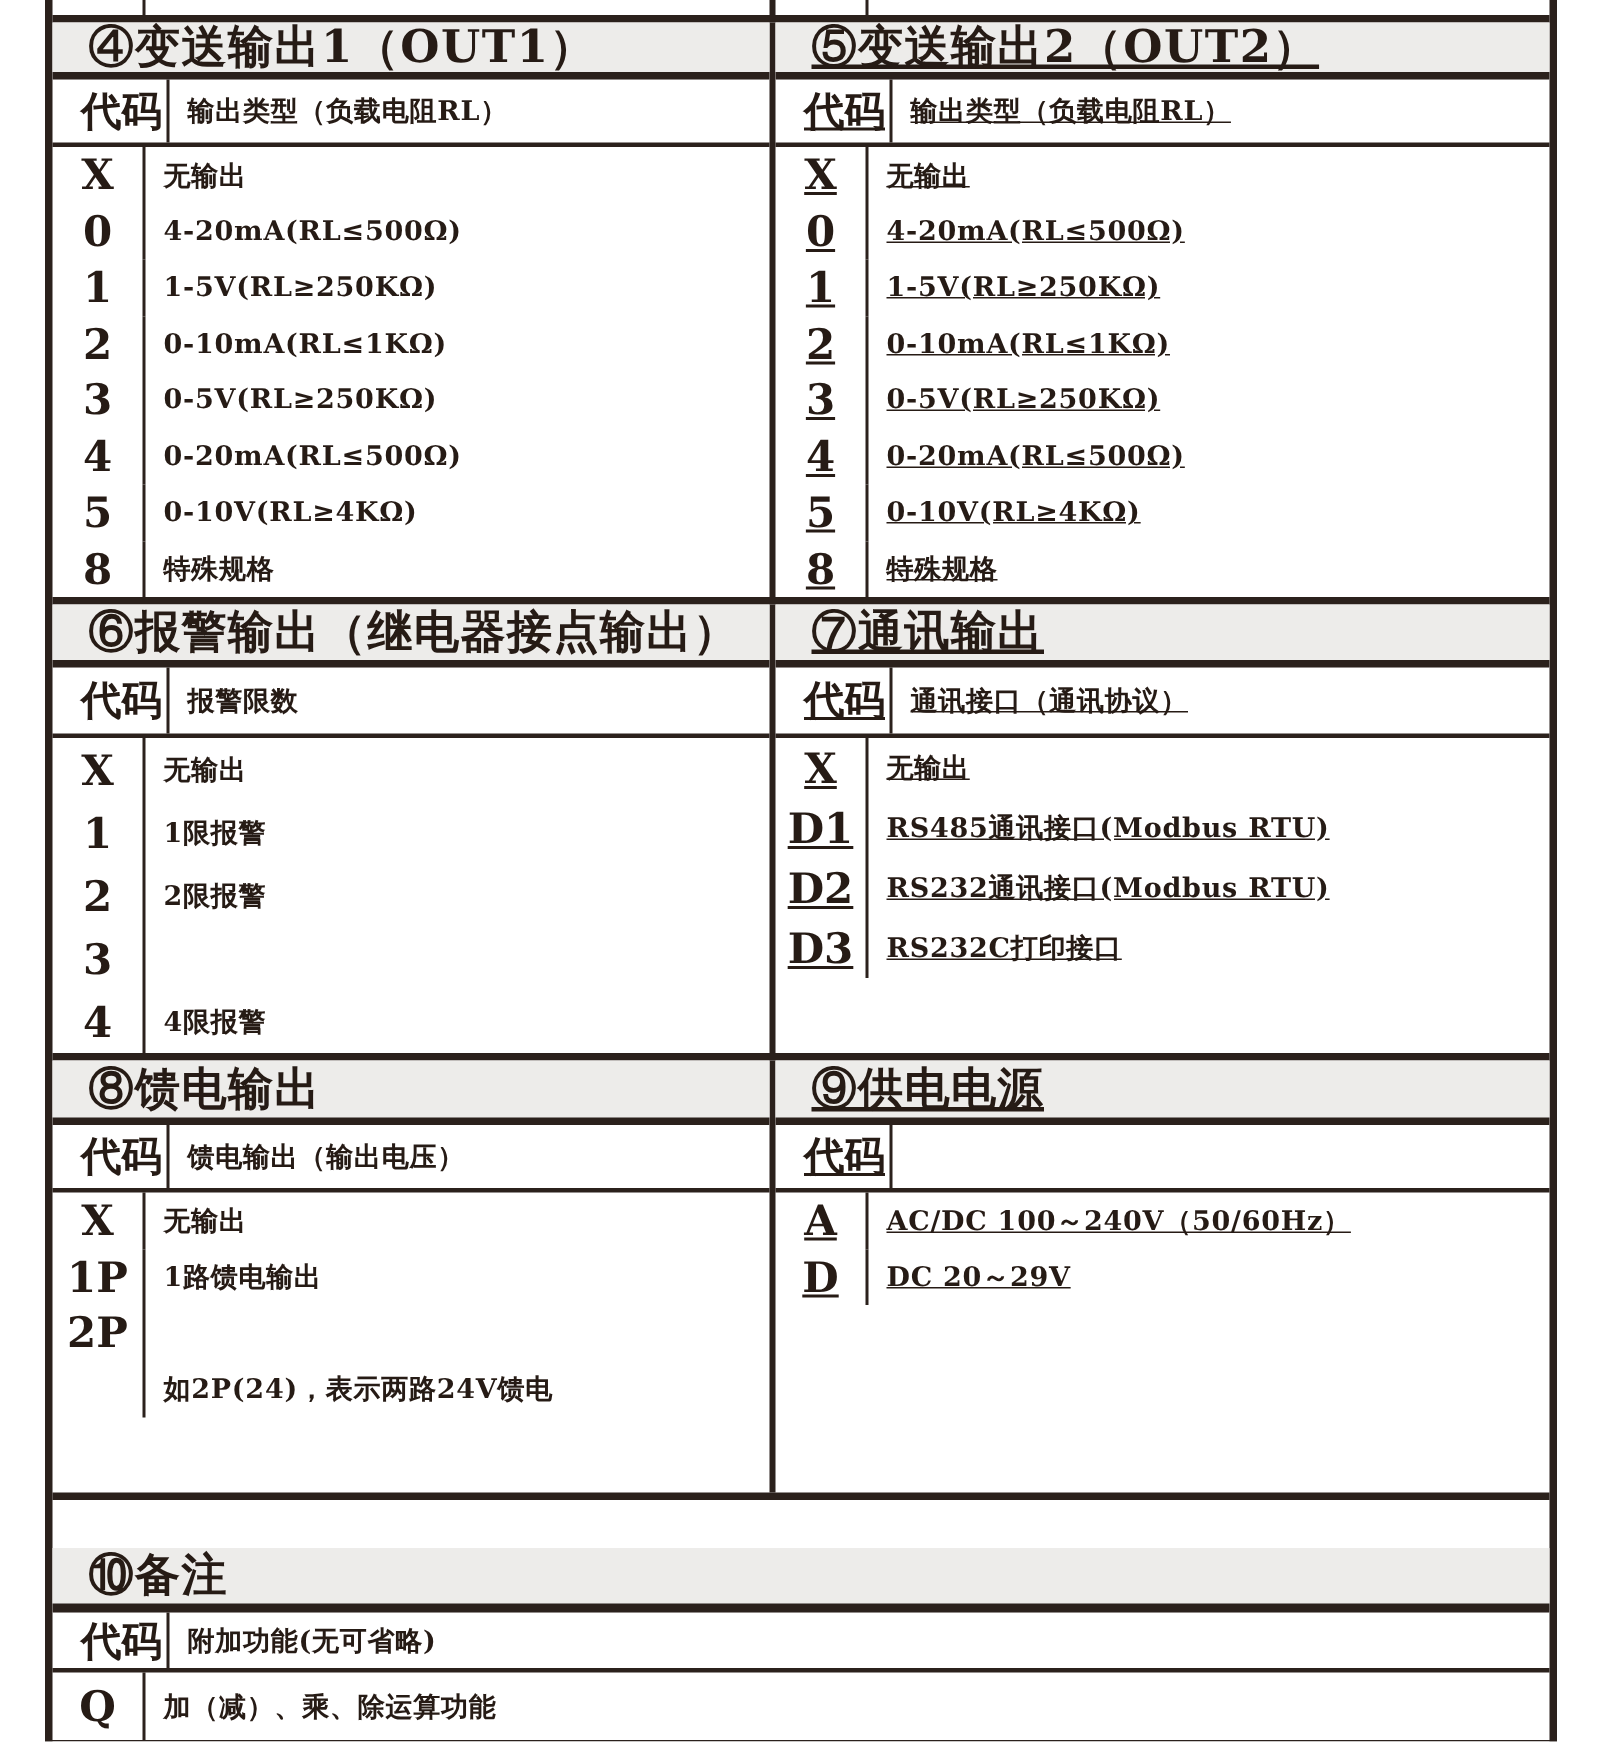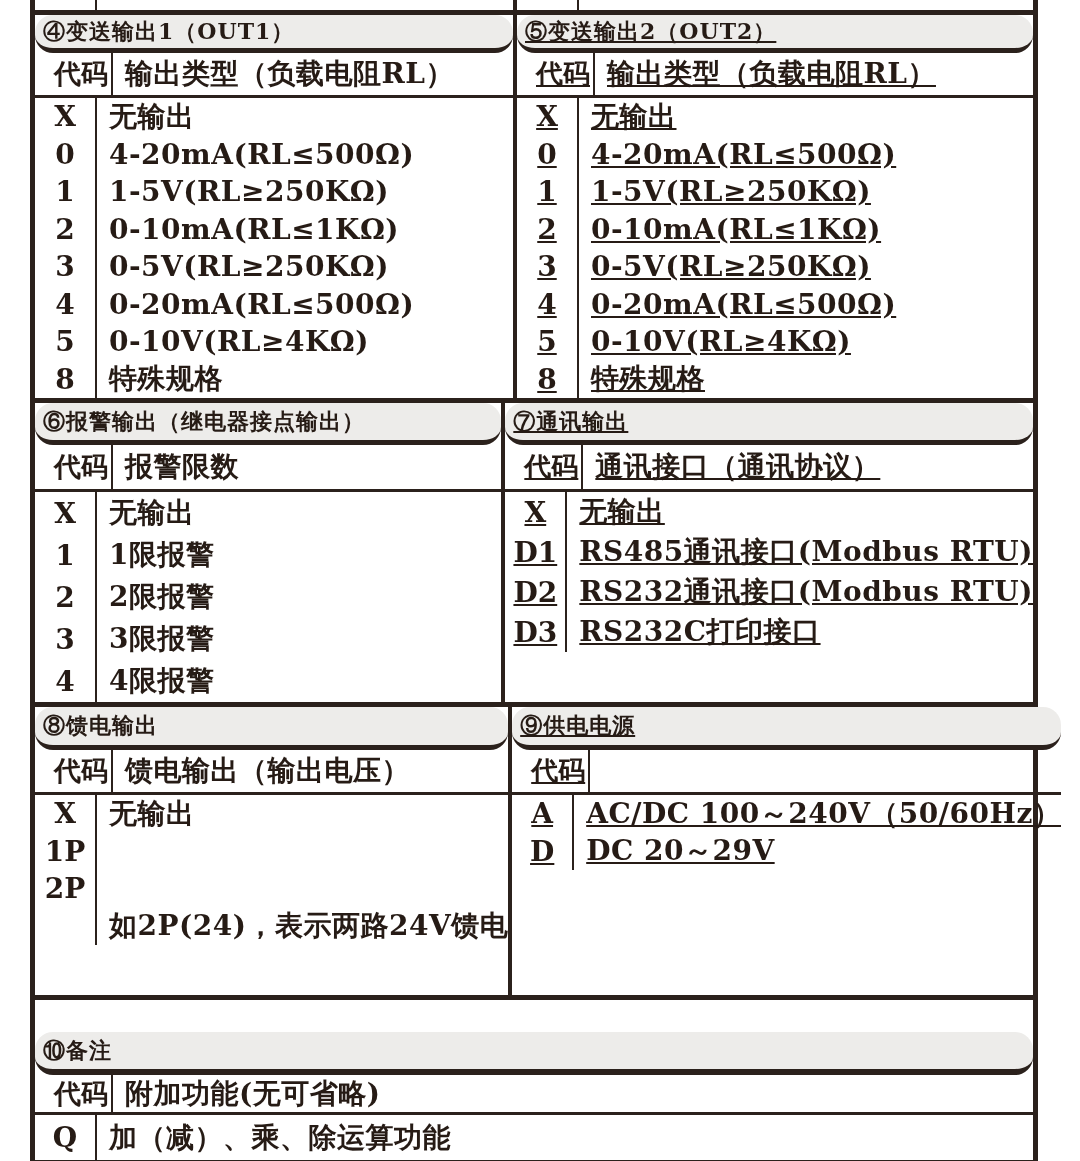--- a/index.html
+++ b/index.html
@@ -29,28 +29,28 @@
   }
   .pair{display:flex;border-top:5px solid var(--border);}
   .pair.remnant{border-top:none;height:10px;}
   .half{display:flex;flex-direction:column;box-sizing:border-box;}
   .half.left{width:482px;border-right:4px solid var(--border);}
   .half.right{flex:1;text-decoration:underline;}
   .sec-title{
     background:var(--gray);
     border-bottom:5px solid var(--border);
     display:flex;align-items:center;
-    padding-left:8px;
-    font-size:22px;letter-spacing:1px;
-    white-space:nowrap;overflow:hidden;border-radius:18px;
+    padding-left:24px;
+    font-size:30px;letter-spacing:1px;
+    white-space:nowrap;overflow:hidden;
   }
   .code-head{display:flex;border-bottom:3px solid var(--border);padding-left:16px;}
   .cell{display:flex;align-items:center;box-sizing:border-box;white-space:nowrap;overflow:hidden;}
   .cell.code{width:62px;border-right:2px solid var(--border);justify-content:center;font-size:27px;flex:none;}
-  .cell.desc{flex:1;padding-left:12px;font-size:28px;letter-spacing:0.5px;}
+  .cell.desc{flex:1;padding-left:12px;font-size:18px;letter-spacing:0.5px;}
   .rows{display:flex;flex-direction:column;}
   .row{display:flex;flex:none;}
   .row .cell.code{font-size:28px;}
 
   
   .sec45 .sec-title{height:33px;}
   .sec45 .code-head{height:42px;}
   .sec45 .rows{height:300px;}
   .sec45 .row{height:37.5px;}
 
@@ -214,21 +214,20 @@
               <div class="cell desc">1限报警</div>
             </div>
 
             <div class="row">
               <div class="cell code">2</div>
               <div class="cell desc">2限报警</div>
             </div>
 
             <div class="row">
               <div class="cell code">3</div>
-              <div class="cell desc">3限报警</div>
             </div>
 
             <div class="row">
               <div class="cell code">4</div>
               <div class="cell desc">4限报警</div>
             </div>
           </div>
       </div>
       <div class="half right">
         <div class="sec-title">⑦通讯输出</div>
@@ -270,20 +269,21 @@
         </div>
         <div class="rows">
 
             <div class="row">
               <div class="cell code">X</div>
               <div class="cell desc">无输出</div>
             </div>
 
             <div class="row">
               <div class="cell code">1P</div>
+              <div class="cell desc">1路馈电输出</div>
             </div>
 
             <div class="row">
               <div class="cell code">2P</div>
             </div>
 
             <div class="row">
               <div class="cell code"></div>
               <div class="cell desc">如2P(24)，表示两路24V馈电</div>
             </div>

